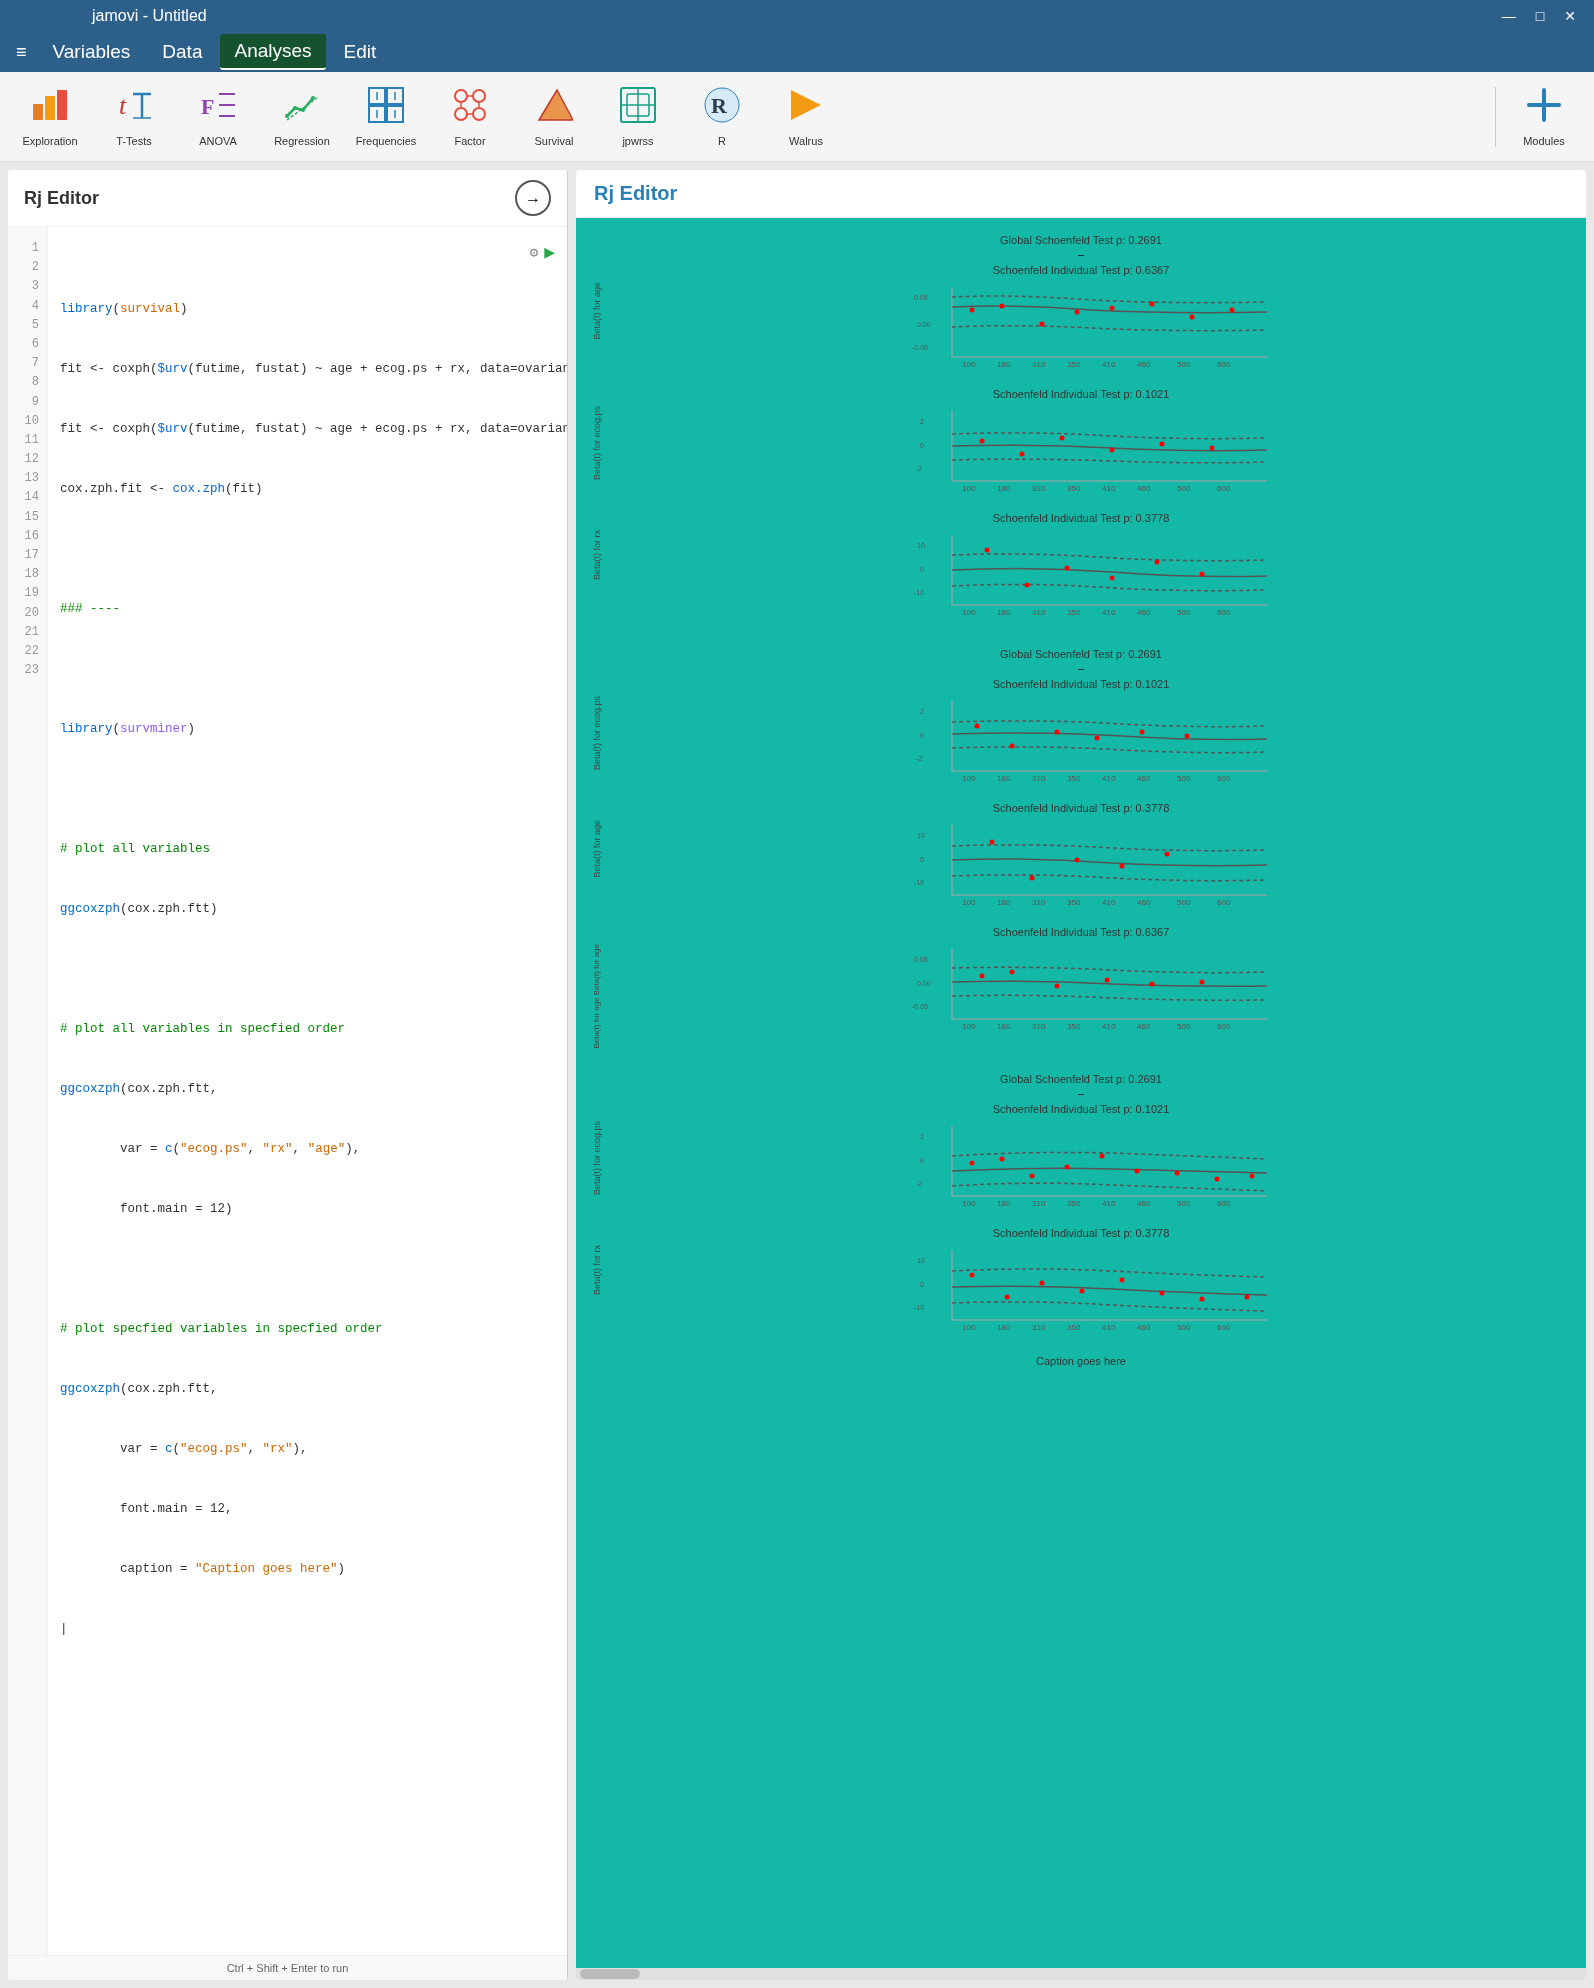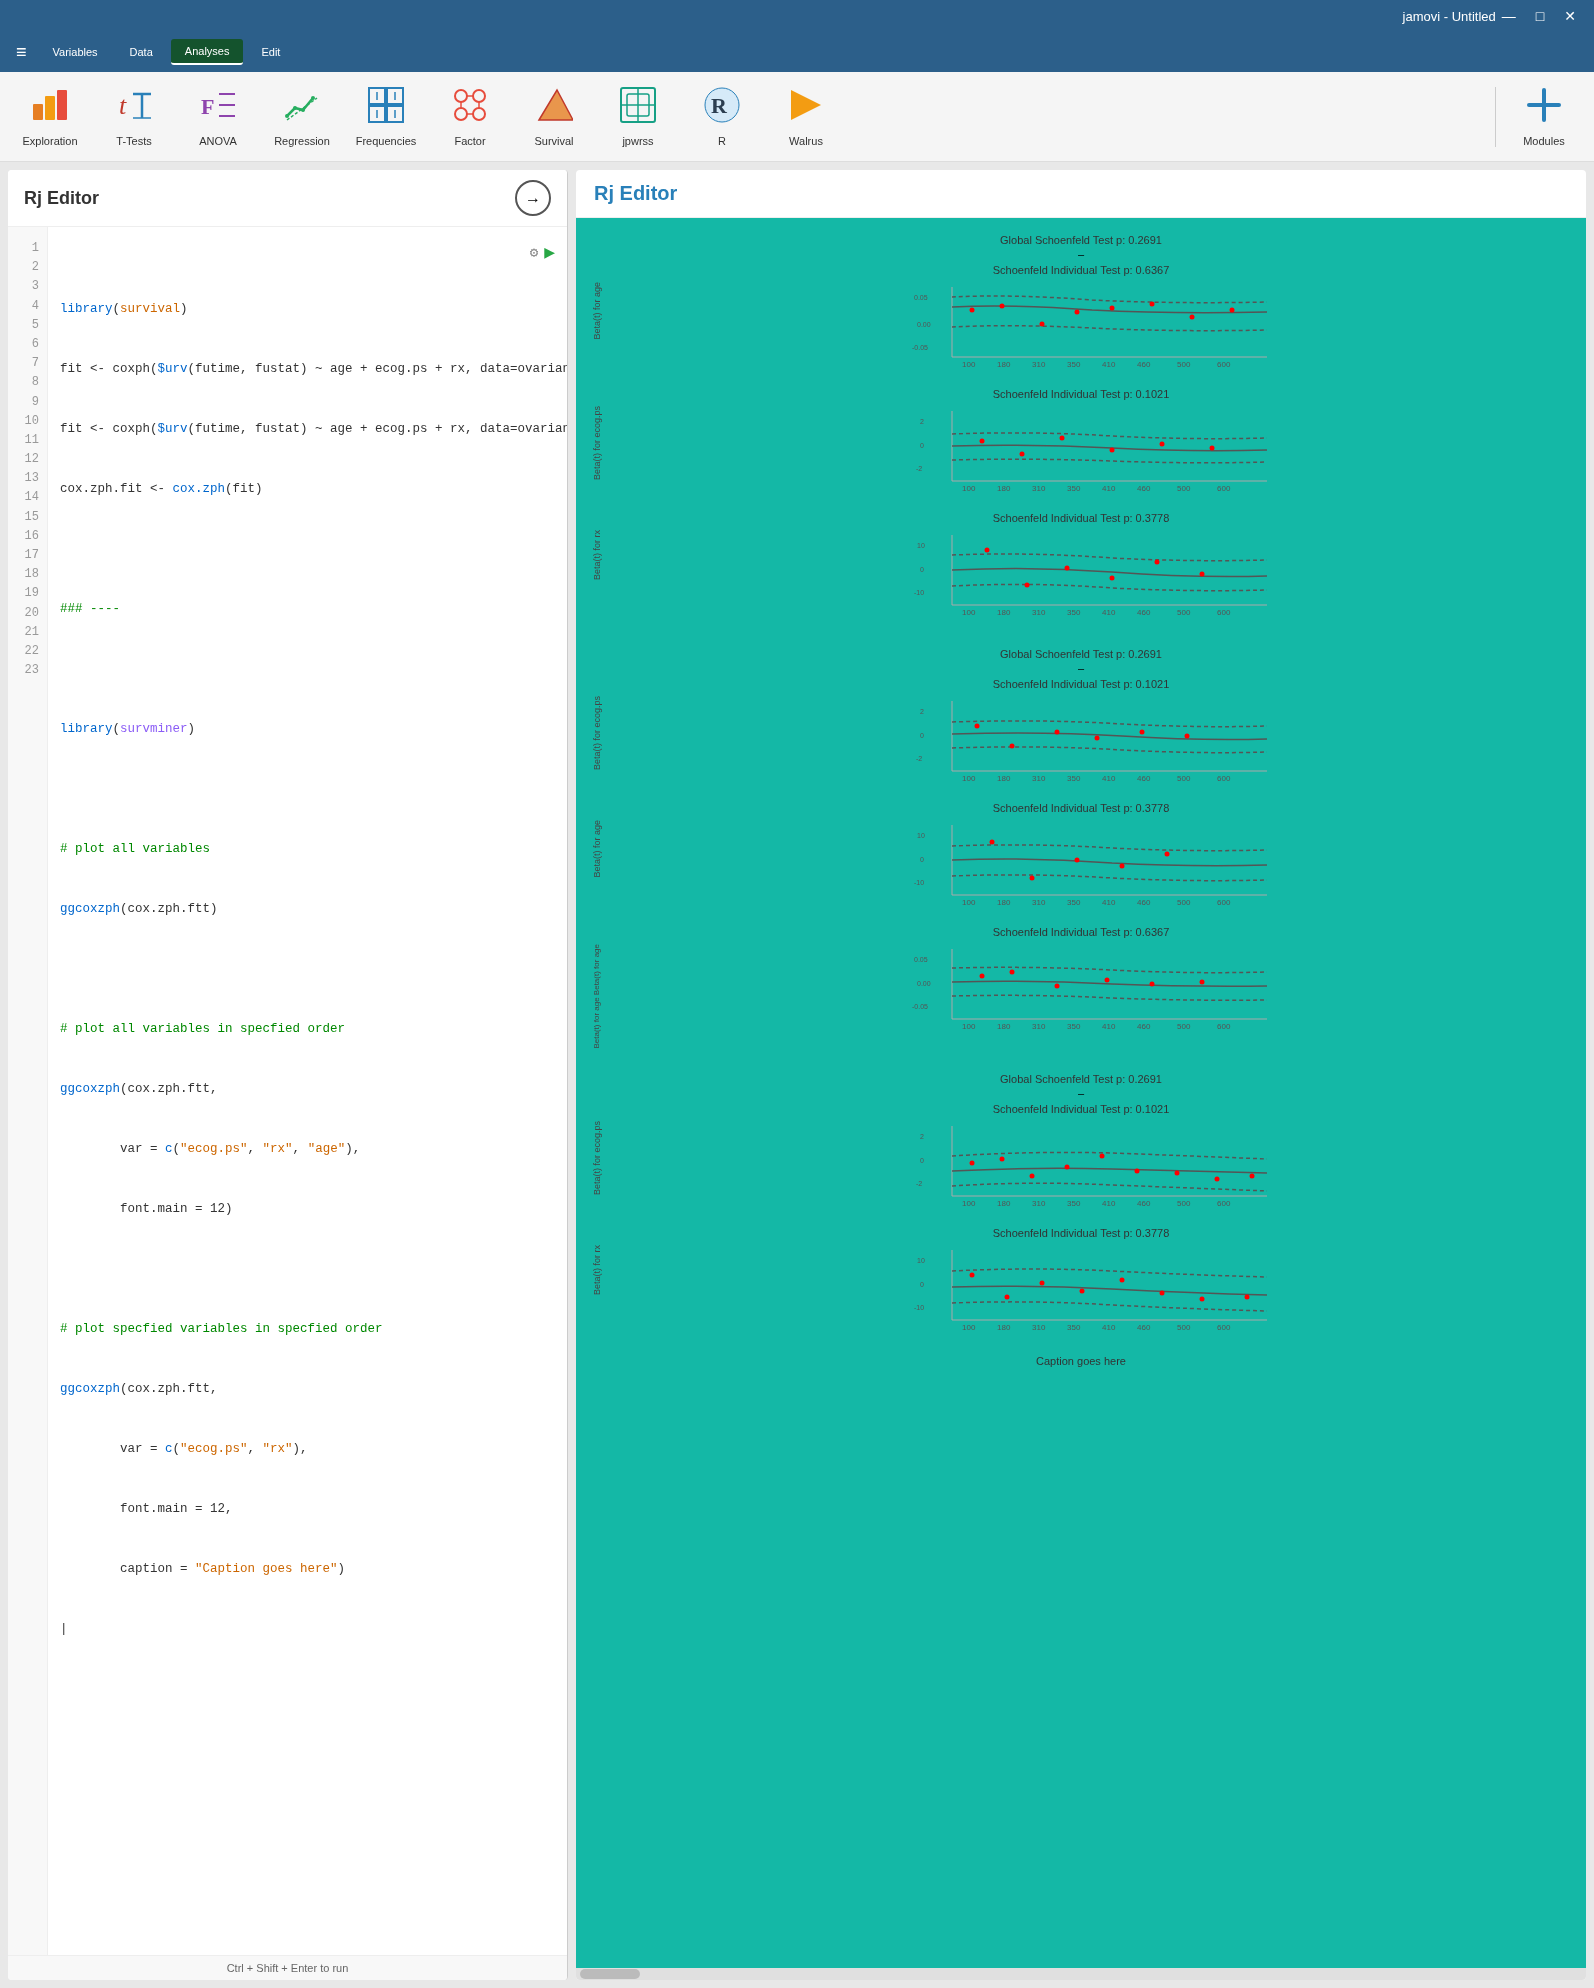--- a/index.html
+++ b/index.html
@@ -8,39 +8,39 @@
     
     .title-bar {
       background: #2c5f8a;
       color: white;
       height: 32px;
       display: flex;
       align-items: center;
       justify-content: space-between;
       padding: 0 12px;
     }
-    .title-bar-title { flex: 1; text-align: right; font-size: 13px; }
+    .title-bar-title { flex: 1; text-align: left; font-size: 16px; }
     .title-bar-controls { display: flex; gap: 8px; }
     .title-bar-controls span { cursor: pointer; font-size: 14px; padding: 2px 6px; }
 
     
     .menu-bar {
       background: #2c5f8a;
       display: flex;
       align-items: center;
       height: 40px;
       padding: 0 8px;
       gap: 4px;
     }
     .menu-bar .hamburger { color: white; font-size: 18px; padding: 4px 8px; cursor: pointer; }
     .menu-item {
       color: white;
       padding: 6px 14px;
       cursor: pointer;
-      font-size: 11px;
+      font-size: 19px;
       border-radius: 3px;
     }
     .menu-item:hover, .menu-item.active { background: rgba(255,255,255,0.2); }
     .menu-item.active { background: #14532d; border-bottom: 2px solid white; }
 
     
     .toolbar {
       background: #f5f5f5;
       border-bottom: 1px solid #ddd;
       display: flex;

